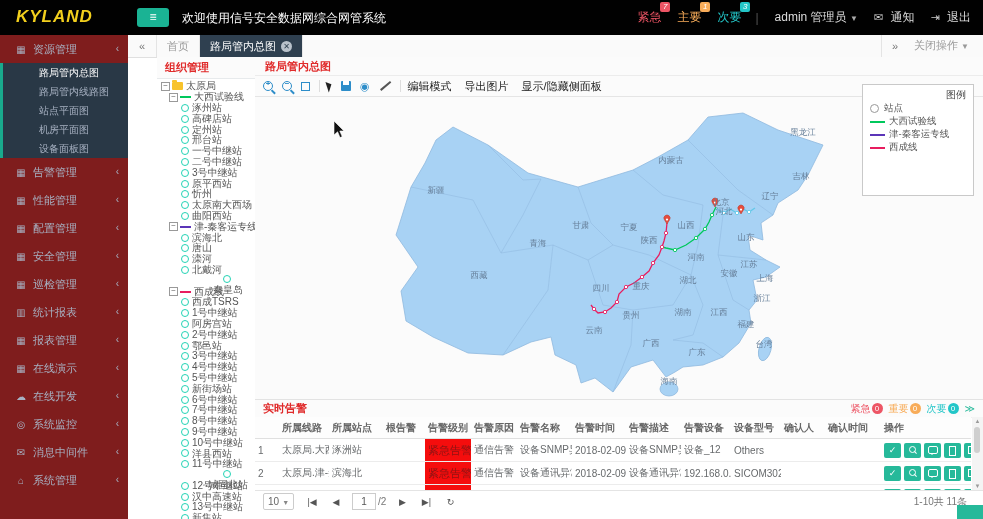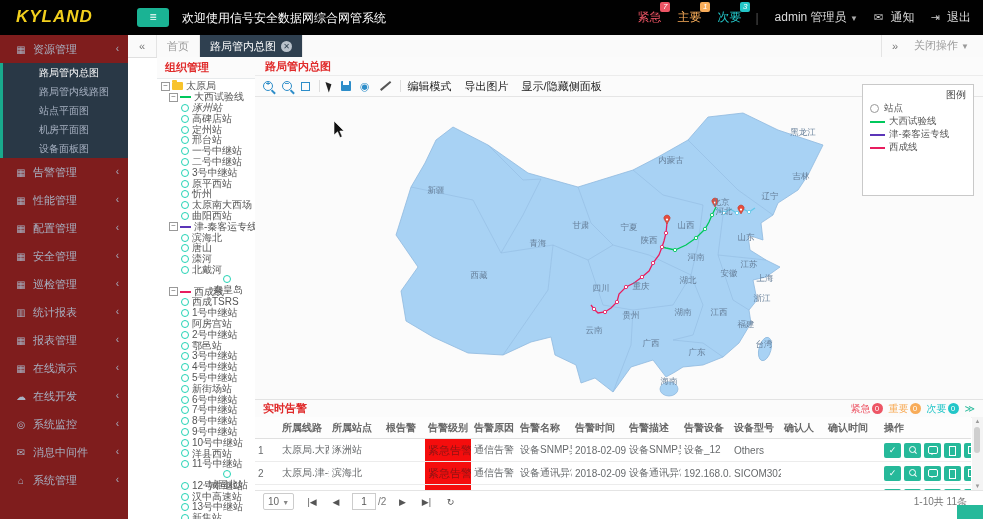--- a/index.html
+++ b/index.html
@@ -236,21 +236,21 @@
       <div class="trow" style="padding-left: 2px;">
         <span class="texp">−</span>
         <span class="tfolder"></span>
         <span>太原局</span>
       </div>
       <div class="trow" style="padding-left: 10px;">
         <span class="texp">−</span>
         <span class="tline" style="background: rgb(0, 200, 92);"></span>
         <span>大西试验线</span>
       </div>
-      <div class="trow" style="padding-left: 22px; font-style: italic;">
+      <div class="trow" style="padding-left: 22px;">
         <span class="tcirc"></span>
         <span>涿州站</span>
       </div>
       <div class="trow" style="padding-left: 22px;">
         <span class="tcirc"></span>
         <span>高碑店站</span>
       </div>
       <div class="trow" style="padding-left: 22px;">
         <span class="tcirc"></span>
         <span>定州站</span>

